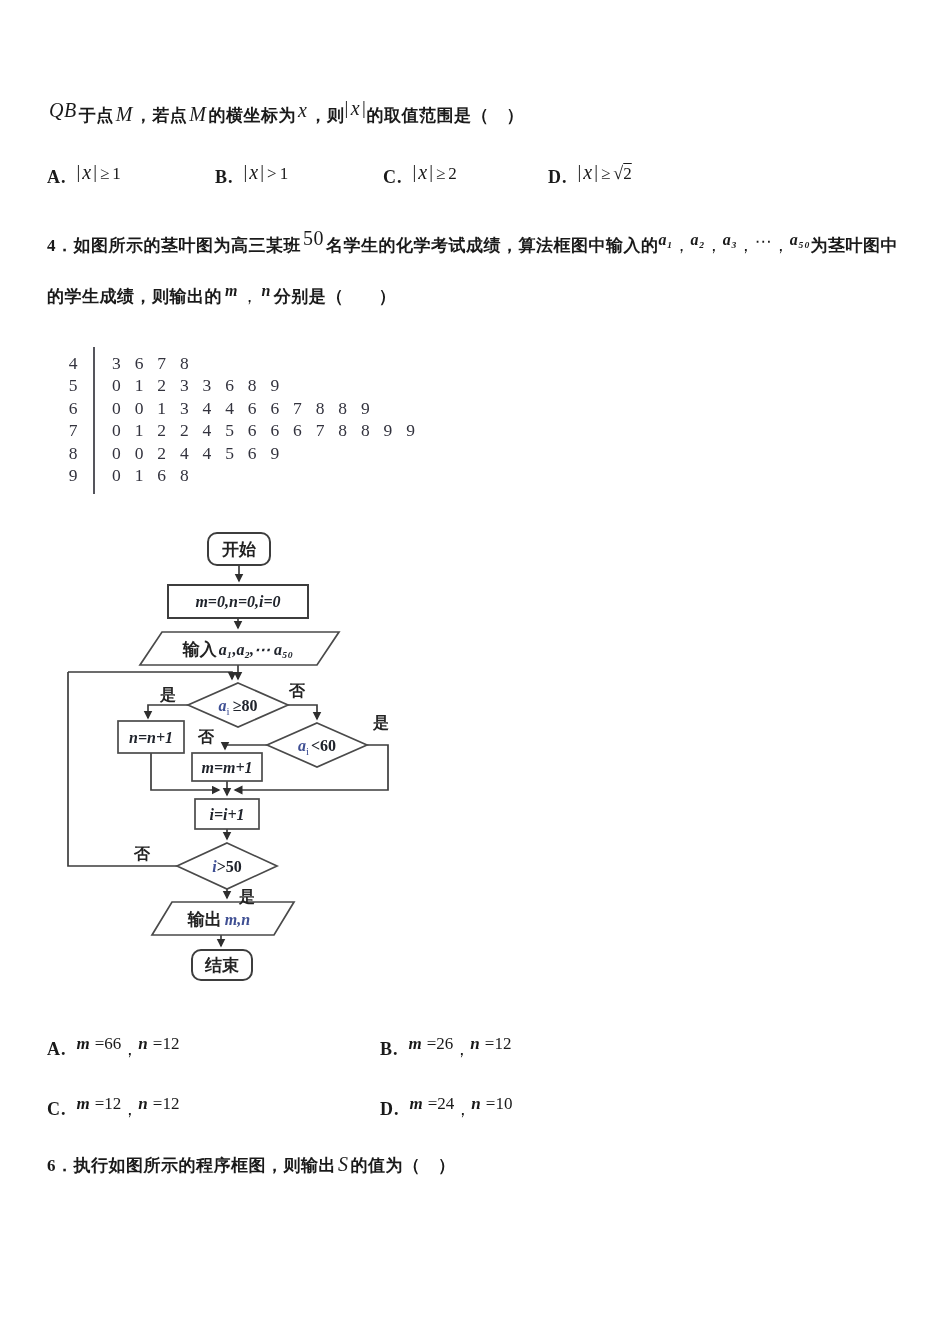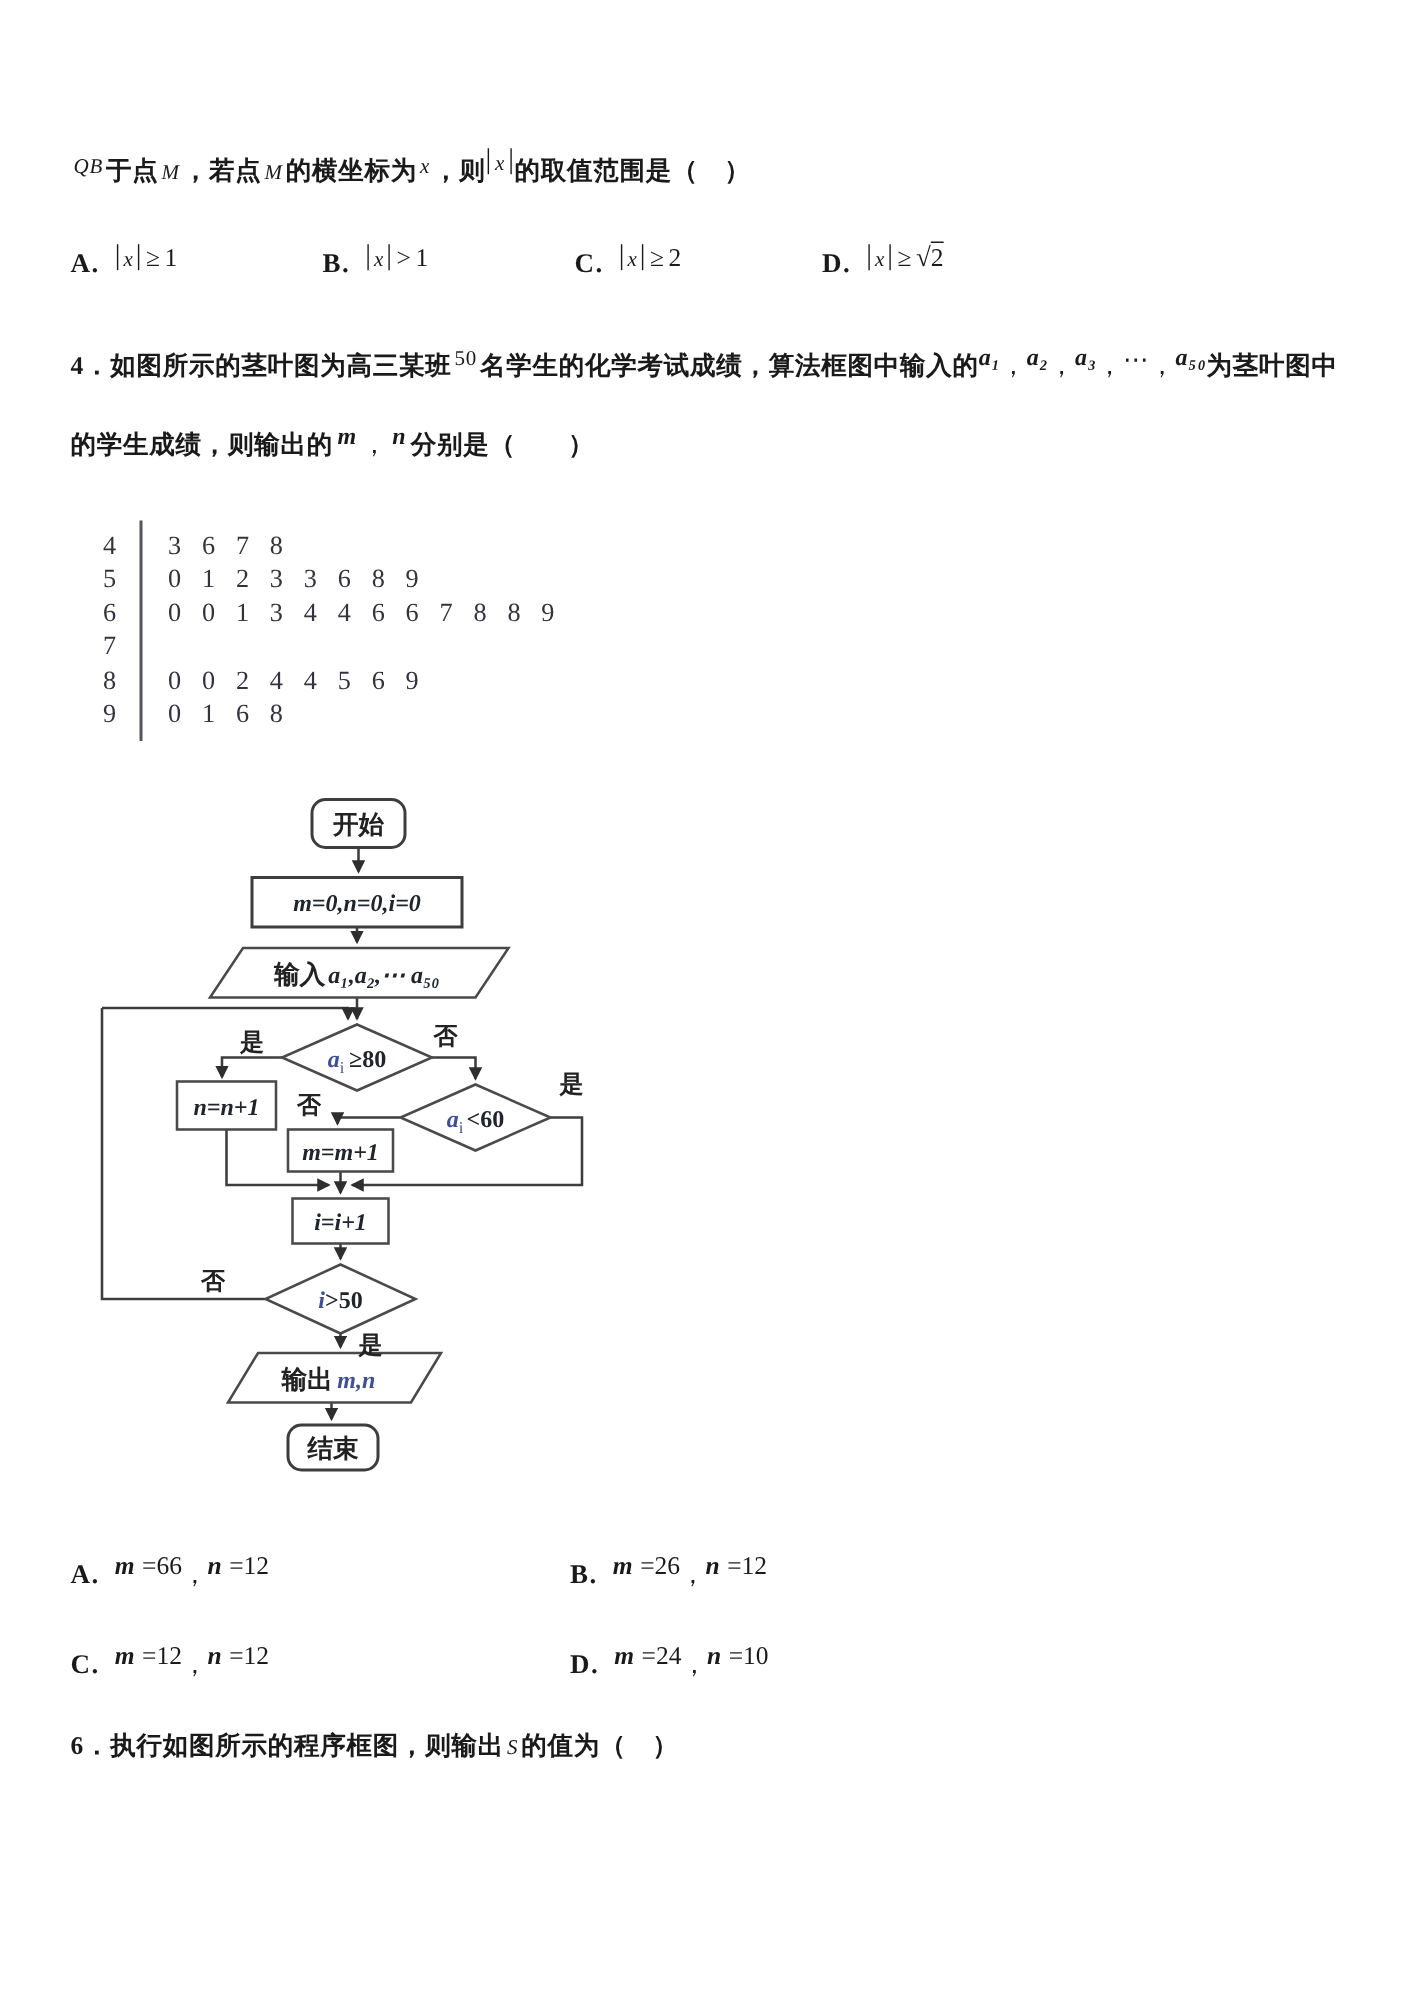--- a/index.html
+++ b/index.html
@@ -3,21 +3,21 @@
 <meta charset="utf-8">
 <style>
   html,body { margin:0; padding:0; }
   body {
     width:950px; height:1344px; background:#ffffff; position:relative;
     font-family:"Liberation Serif","DejaVu Serif",serif; color:#1a1a1a;
     overflow:hidden;
   }
   .abs { position:absolute; }
   .qline { font-size:17px; font-weight:700; letter-spacing:0.5px; line-height:32px; }
-  .mvar { font-style:italic; font-weight:400; font-size:14px; padding:0 2px; }
+  .mvar { font-style:italic; font-weight:400; font-size:20px; padding:0 2px; }
   .raised { position:relative; top:-6px; }
   .raised-sm { position:relative; top:-4px; }
   .bar { font-weight:400; font-size:19px; position:relative; top:-1px; }
   .rel { font-weight:400; padding:0 3px; }
   .val { font-weight:400; }
   .rad { font-weight:400; font-size:18px; }
   .radicand { font-weight:400; text-decoration:overline; }
   .opt-label { font-weight:700; font-size:18px; margin-right:10px; letter-spacing:1px; }
   .q-opt { position:absolute; font-size:17px; white-space:nowrap; }
   .avar { font-style:italic; font-weight:700; font-size:16px; }
@@ -80,20 +80,21 @@
   <div class="sl-row">
       <span class="sl-stem">5</span>
       <span class="sl-leaves">0 1 2 3 3 6 8 9</span>
     </div>
   <div class="sl-row">
       <span class="sl-stem">6</span>
       <span class="sl-leaves">0 0 1 3 4 4 6 6 7 8 8 9</span>
     </div>
   <div class="sl-row">
       <span class="sl-stem">7</span>
+      <span class="sl-leaves">0 1 2 2 4 5 6 6 6 7 8 8 9 9</span>
     </div>
   <div class="sl-row">
       <span class="sl-stem">8</span>
       <span class="sl-leaves">0 0 2 4 4 5 6 9</span>
     </div>
   <div class="sl-row">
       <span class="sl-stem">9</span>
       <span class="sl-leaves">0 1 6 8</span>
     </div>
 </div>

